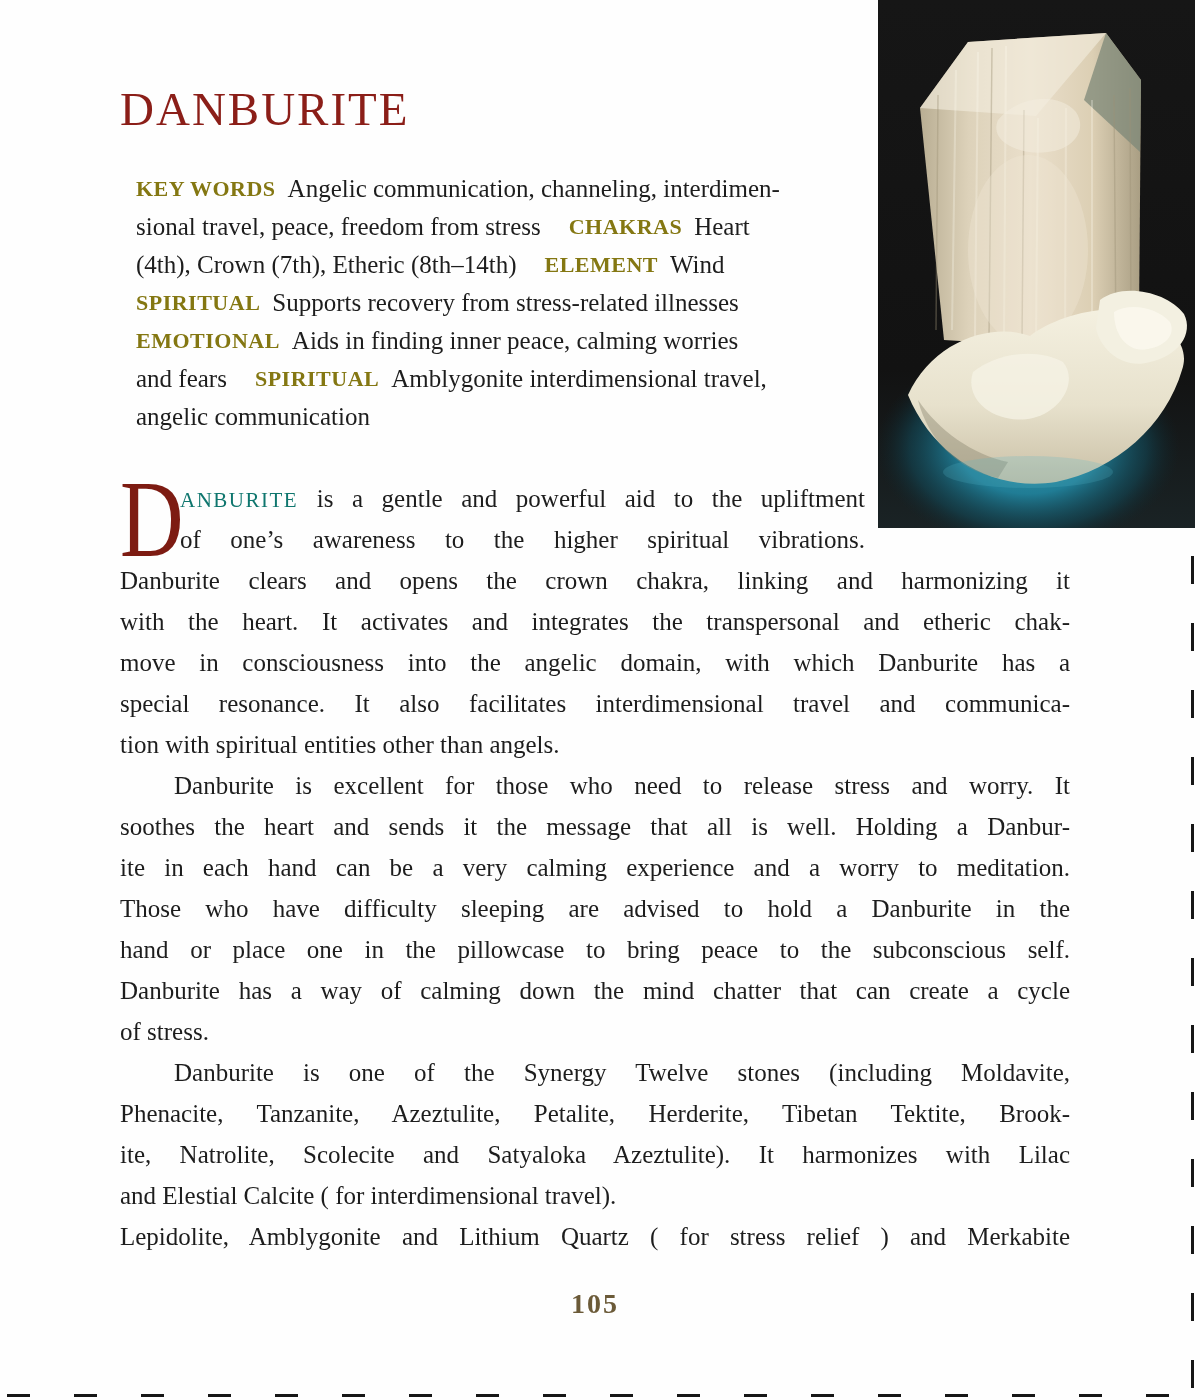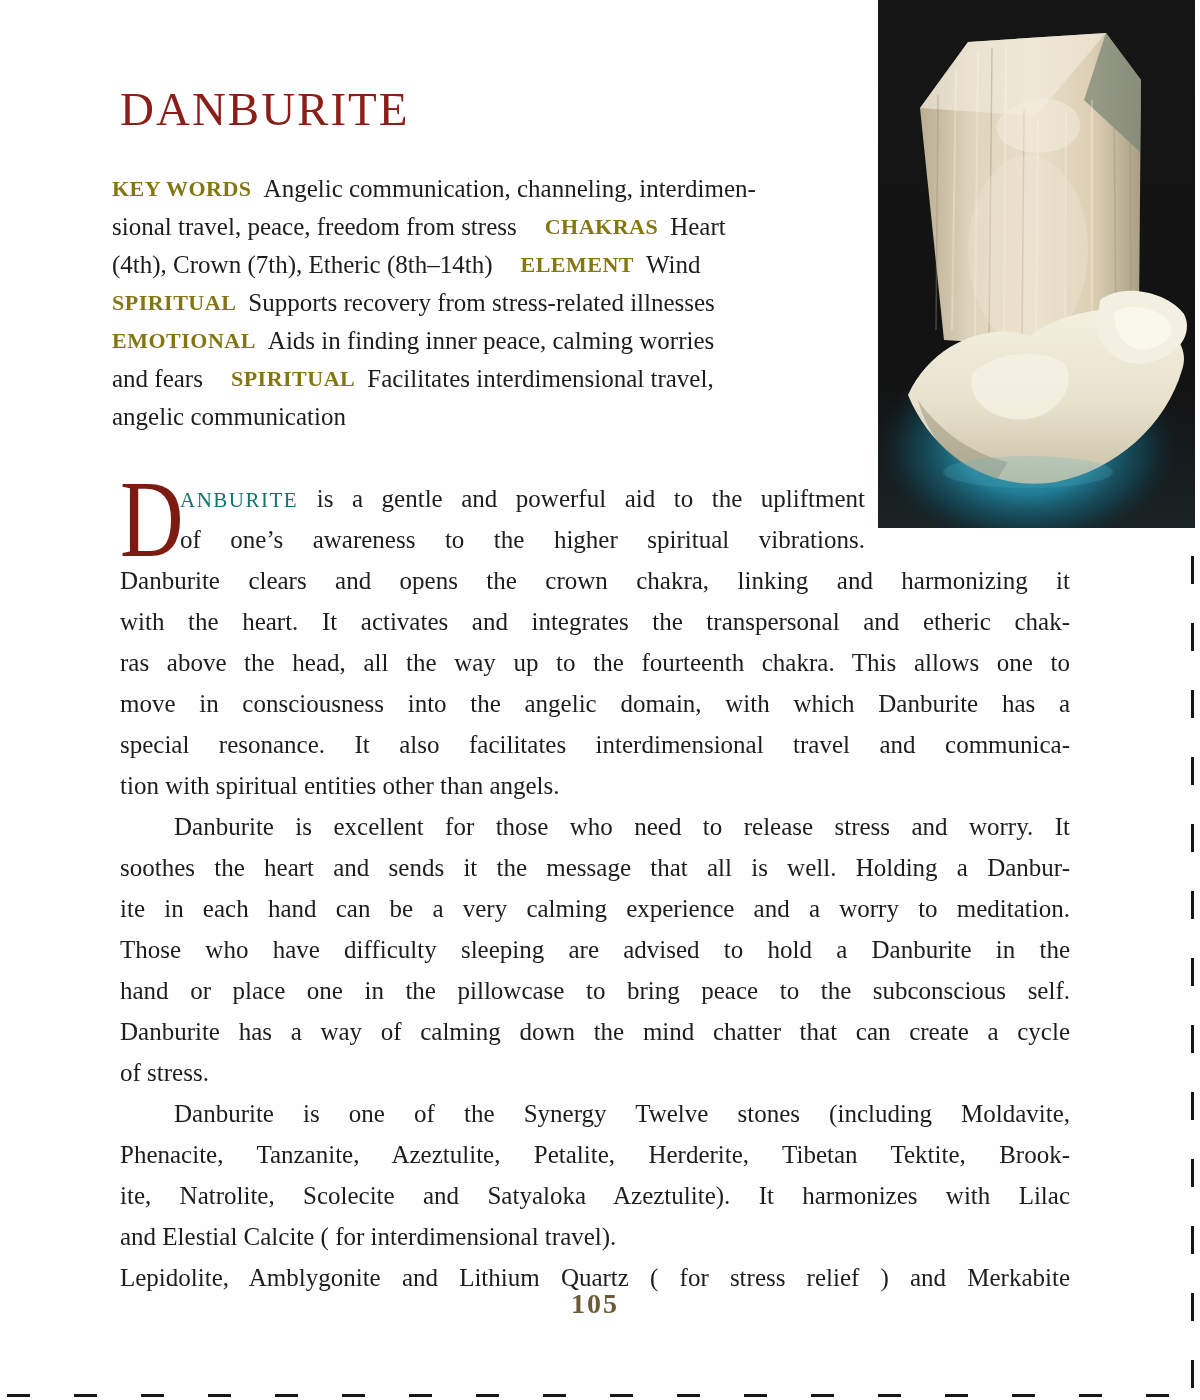--- a/index.html
+++ b/index.html
@@ -7,21 +7,21 @@
     position:relative;width:1200px;height:1400px;background:#fefefdf5;
     background:#fefefe;overflow:hidden;
     font-family:Liberation Serif, serif;color:#1d1d1d;
   }
   
   .title{
     position:absolute;left:120px;top:82px;
     font-size:47px;letter-spacing:2px;color:#8b1e18;font-weight:normal;margin:0;
   }
   
-  .kw{position:absolute;left:112px;top:170px;width:780px;font-size:25px;line-height:37px;}
+  .kw{position:absolute;left:136px;top:170px;width:780px;font-size:25px;line-height:37px;}
   .kw-line{white-space:nowrap;}
   .kw-label{
     font-weight:bold;font-size:22px;letter-spacing:.5px;color:#847712;
     margin-right:12px;position:relative;top:-1px;
   }
   .kw-label.mid{margin-left:28px;}
   
   .photo{position:absolute;left:878px;top:0;width:317px;height:528px;}
   .photo svg{display:block;}
   
@@ -59,21 +59,21 @@
 <div class="page">
 
   <h1 class="title">DANBURITE</h1>
 
   <div class="kw">
       <div class="kw-line"><span class="kw-label">KEY WORDS</span><span>Angelic communication, channeling, interdimen-</span></div>
       <div class="kw-line"><span>sional travel, peace, freedom from stress</span><span class="kw-label mid">CHAKRAS</span><span>Heart</span></div>
       <div class="kw-line"><span>(4th), Crown (7th), Etheric (8th–14th)</span><span class="kw-label mid">ELEMENT</span><span>Wind</span></div>
       <div class="kw-line"><span class="kw-label">SPIRITUAL</span><span>Supports recovery from stress-related illnesses</span></div>
       <div class="kw-line"><span class="kw-label">EMOTIONAL</span><span>Aids in finding inner peace, calming worries</span></div>
-      <div class="kw-line"><span>and fears</span><span class="kw-label mid">SPIRITUAL</span><span>Facilitates interdimensional travel,</span></div>
+      <div class="kw-line"><span>and fears</span><span class="kw-label mid">SPIRITUAL</span><span>Amblygonite interdimensional travel,</span></div>
       <div class="kw-line"><span>angelic communication</span></div>
     </div>
 
   <div class="photo">
     <svg width="317" height="528" viewBox="0 0 317 528">
       <defs>
         <radialGradient id="glow" cx="50%" cy="50%" r="50%">
           <stop offset="0%" stop-color="#3aa8bf"></stop>
           <stop offset="45%" stop-color="#2187a2"></stop>
           <stop offset="78%" stop-color="#115264" stop-opacity=".55"></stop>
@@ -135,21 +135,20 @@
       <ellipse cx="150" cy="472" rx="85" ry="16" fill="#58b8c8" opacity=".22"></ellipse>
     </svg>
   </div>
 
   <div class="bodytext">
       <span class="drop-cap">D</span>
       <div class="line narrow"><span class="lead-sc">ANBURITE</span> is a gentle and powerful aid to the upliftment</div>
       <div class="line narrow">of one’s awareness to the higher spiritual vibrations.</div>
       <div class="line">Danburite clears and opens the crown chakra, linking and harmonizing it</div>
       <div class="line">with the heart. It activates and integrates the transpersonal and etheric chak-</div>
-      <div class="line">ras above the head, all the way up to the fourteenth chakra. This allows one to</div>
       <div class="line">move in consciousness into the angelic domain, with which Danburite has a</div>
       <div class="line">special resonance. It also facilitates interdimensional travel and communica-</div>
       <div class="line last">tion with spiritual entities other than angels.</div>
       <div class="line indent">Danburite is excellent for those who need to release stress and worry. It</div>
       <div class="line">soothes the heart and sends it the message that all is well. Holding a Danbur-</div>
       <div class="line">ite in each hand can be a very calming experience and a worry to meditation.</div>
       <div class="line">Those who have difficulty sleeping are advised to hold a Danburite in the</div>
       <div class="line">hand or place one in the pillowcase to bring peace to the subconscious self.</div>
       <div class="line">Danburite has a way of calming down the mind chatter that can create a cycle</div>
       <div class="line last">of stress.</div>

